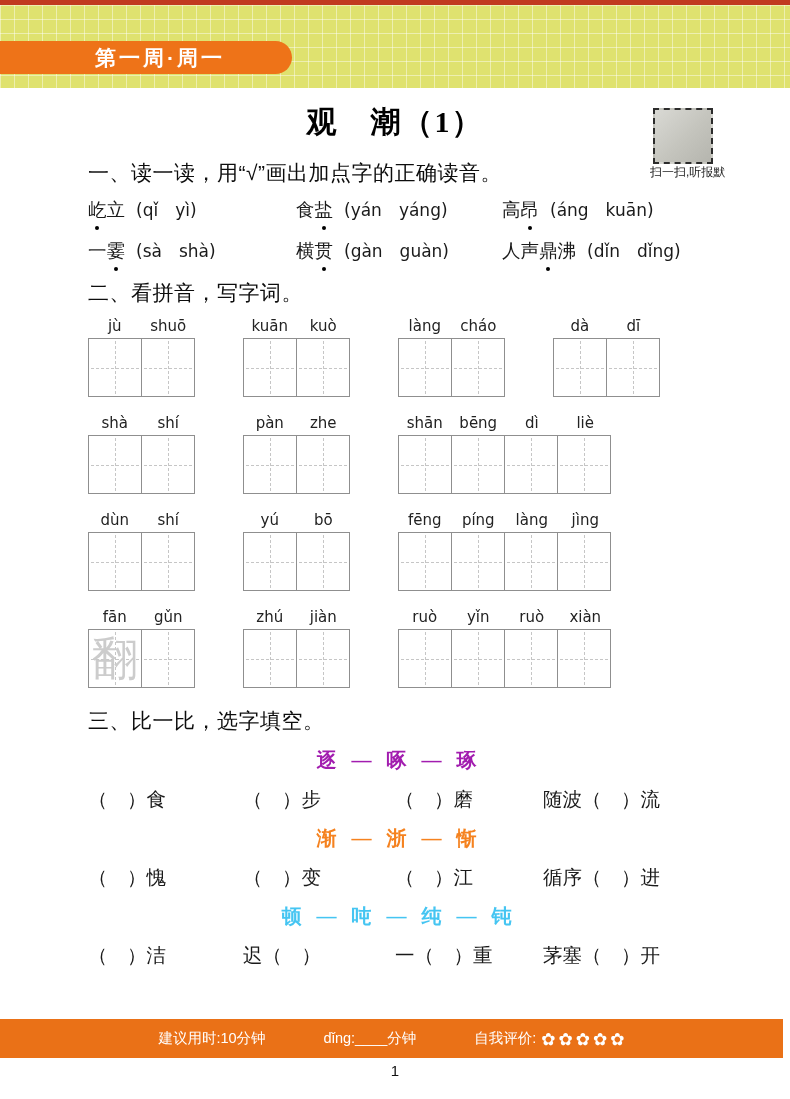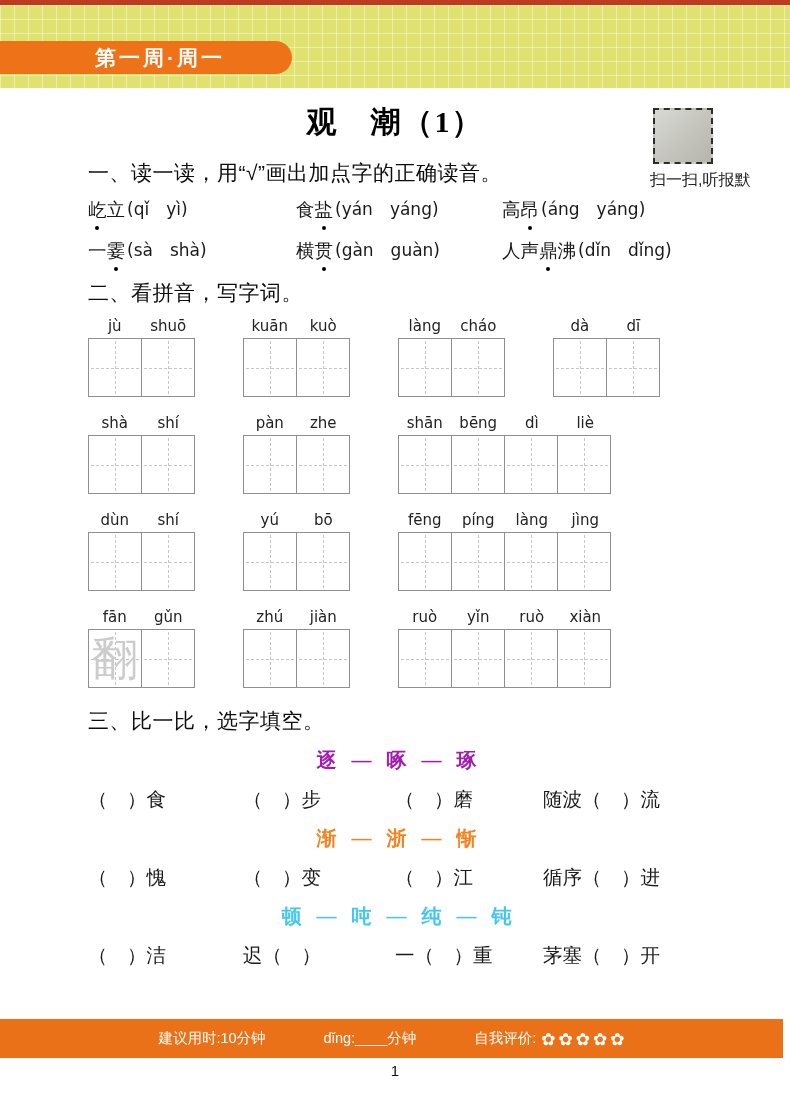--- a/index.html
+++ b/index.html
@@ -27,27 +27,27 @@
     margin:14px 0 6px 0;text-align:center;
     font-family:"Liberation Serif",serif;font-weight:900;
     font-size:30px;letter-spacing:2px;color:#000;
   }
   .qr-block{position:absolute;top:108px;right:74px;width:66px;text-align:center;}
   .qr-square{
     width:56px;height:52px;margin:0 auto;
     background:linear-gradient(135deg,#d9d9d4 0%,#c4c4bd 55%,#b5b5ae 100%);
     border:2px dashed #2c2c2c;
   }
-  .qr-caption{margin-top:6px;font-size:16px;color:#222;white-space:nowrap;}
+  .qr-caption{font-size:12px;color:#222;white-space:nowrap;}
   
   .content{padding:0 60px 0 88px;}
   .sec-heading{font-size:21px;font-weight:normal;color:#0d0d0d;margin:16px 0 10px 0;letter-spacing:.5px;}
   
   .read-row{display:flex;align-items:baseline;font-size:18.5px;margin:0 0 16px 0;}
-  .read-item{display:flex;align-items:center;}
+  .read-item{display:flex;align-items:flex-end;gap:9px;}
   .read-item:nth-child(1){width:208px;}
   .read-item:nth-child(2){width:206px;}
   .word{font-family:"Liberation Serif",serif;font-weight:500;}
   .char{position:relative;display:inline-block;}
   .char.dotted::after{
     content:"";position:absolute;left:50%;bottom:-8px;transform:translateX(-50%);
     width:4px;height:4px;border-radius:50%;background:#000;
   }
   .pinyin-choices{margin-left:2px;font-family:"DejaVu Sans",sans-serif;font-size:17px;}
   
@@ -108,21 +108,21 @@
         <div class="read-item">
           <span class="word"><span class="char dotted">屹</span><span class="char">立</span></span>
           <span class="pinyin-choices">(qǐ　yì)</span>
         </div>
         <div class="read-item">
           <span class="word"><span class="char">食</span><span class="char dotted">盐</span></span>
           <span class="pinyin-choices">(yán　yáng)</span>
         </div>
         <div class="read-item">
           <span class="word"><span class="char">高</span><span class="char dotted">昂</span></span>
-          <span class="pinyin-choices">(áng　yáng)</span>
+          <span class="pinyin-choices">(áng　kuān)</span>
         </div>
       </div>
       <div class="read-row">
         <div class="read-item">
           <span class="word"><span class="char">一</span><span class="char dotted">霎</span></span>
           <span class="pinyin-choices">(sà　shà)</span>
         </div>
         <div class="read-item">
           <span class="word"><span class="char">横</span><span class="char dotted">贯</span></span>
           <span class="pinyin-choices">(gàn　guàn)</span>

